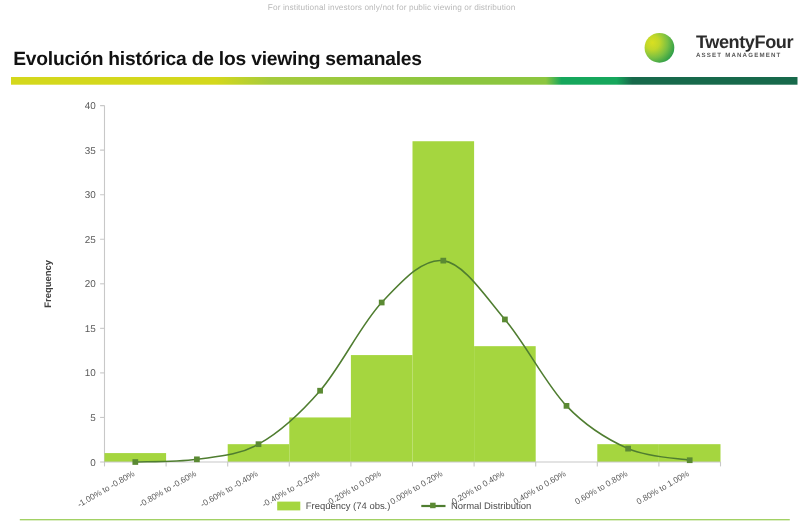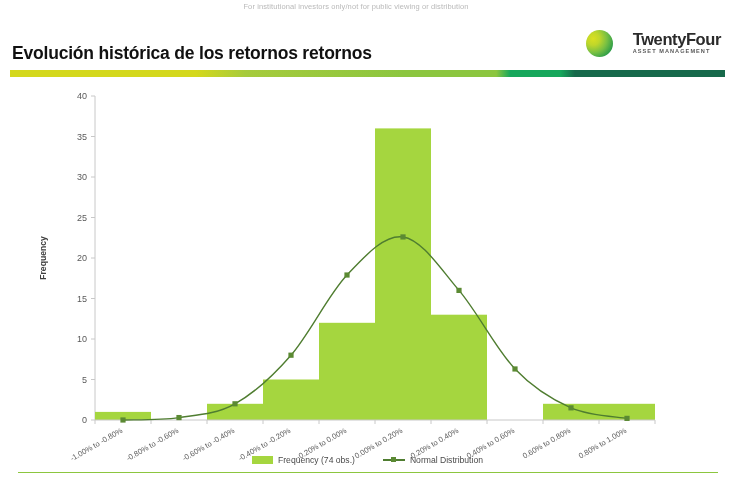--- a/index.html
+++ b/index.html
@@ -191,21 +191,21 @@
     left: 8px; top: 1px;
     width: 5px; height: 5px;
     background: #5b8a33;
   }
 </style>
 </head>
 <body>
 
 <div class="disclaimer">For institutional investors only/not for public viewing or distribution</div>
 
-<div class="slide-title">Evolución histórica de los retornos retornos</div>
+<div class="slide-title">Evolución histórica de los viewing semanales</div>
 
 <div class="logo">
   <div class="logo-mark"></div>
   <div class="logo-text">
     <span class="logo-name">TwentyFour</span>
     <span class="logo-sub">ASSET MANAGEMENT</span>
   </div>
 </div>
 
 <div class="gradient-rule"></div>

